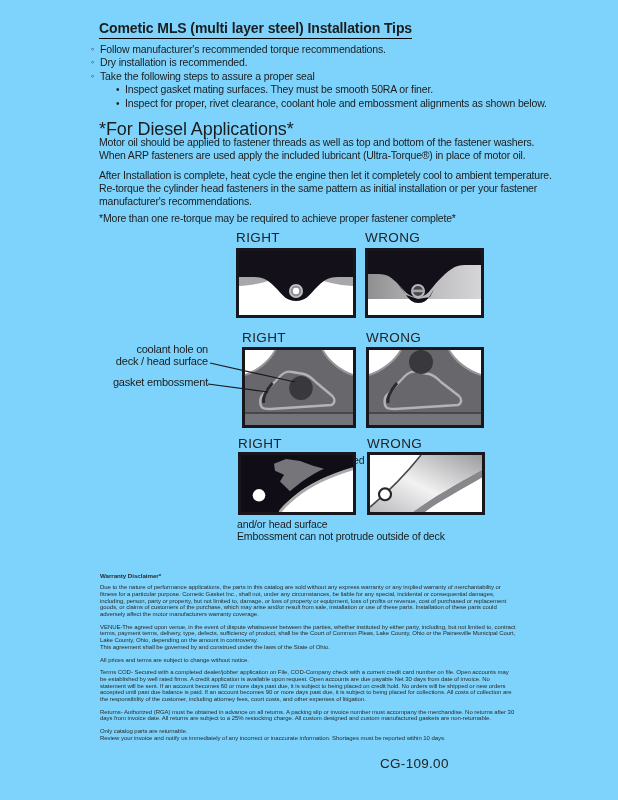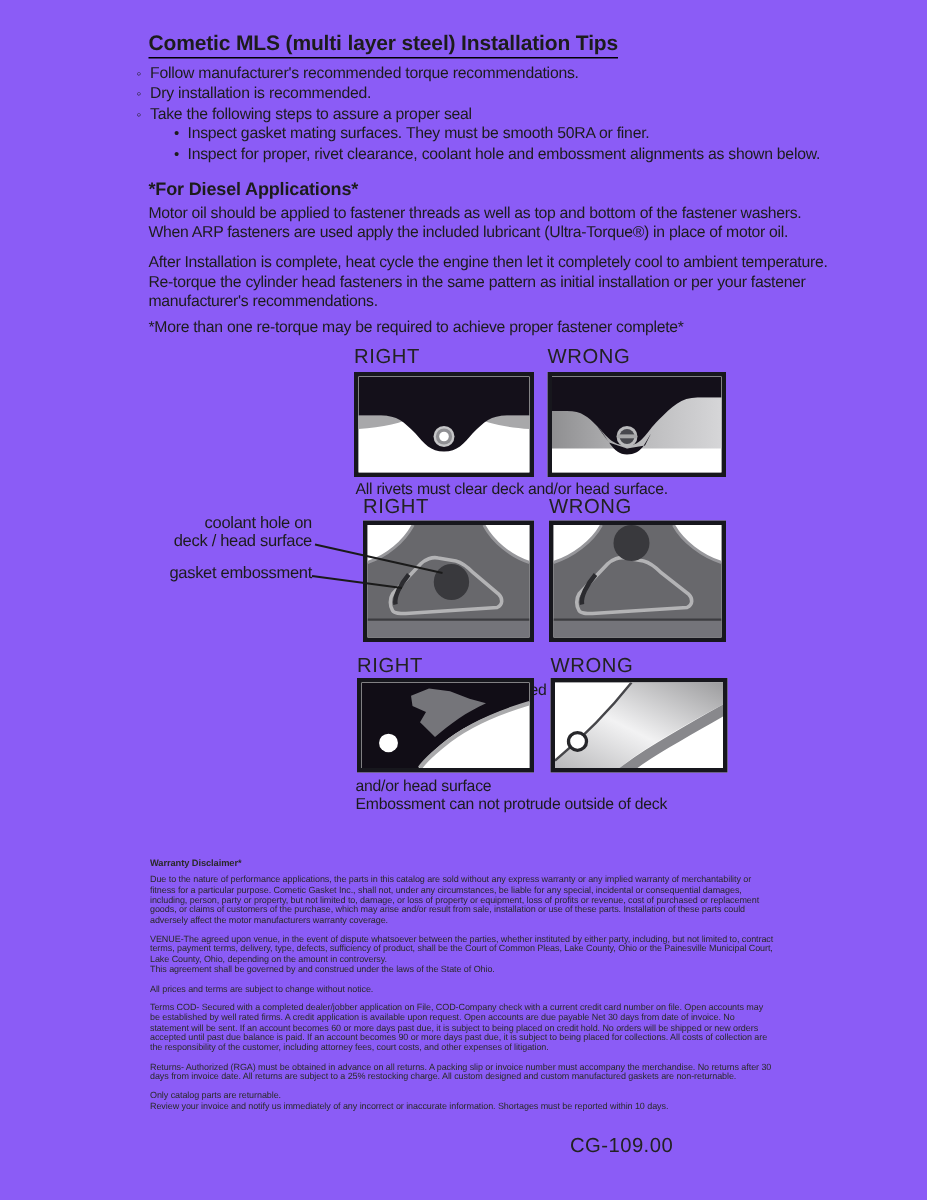--- a/index.html
+++ b/index.html
@@ -1,31 +1,31 @@
 <!DOCTYPE html>
 <html><head>
 <meta charset="utf-8">
 <style>
   html,body{margin:0;padding:0;background:#e8e8e8;}
   .page{
-    position:relative;width:618px;height:800px;background:#8b5cf6;
+    position:relative;width:618px;height:800px;background:#7dd3fc;
     font-family:"Liberation Sans",sans-serif;color:#1c1c1c;overflow:hidden;
     margin:0 auto;
   }
   .abs{position:absolute;}
   .doc-title{
     left:99px;top:20px;font-size:14px;font-weight:bold;letter-spacing:-0.1px;
     border-bottom:1.6px solid #000;padding-bottom:2px;display:inline-block;
   }
   .tips{left:91px;top:43px;font-size:10.5px;letter-spacing:-0.15px;line-height:13.4px;width:480px;}
   .tip-row{display:flex;}
   .tip-marker{width:9px;flex:0 0 9px;font-size:9px;line-height:13.4px;}
   .tip-sub{margin-left:25px;}
   .tip-sub .tip-marker{font-size:10px;}
-  .sec-heading{left:99px;top:119px;font-size:12px;font-weight:bold;letter-spacing:-0.1px;text-align:right;}
+  .sec-heading{left:99px;top:119px;font-size:18px;font-weight:normal;letter-spacing:-0.1px;text-align:right;}
   .body-para{font-size:10.5px;letter-spacing:-0.18px;line-height:13.2px;width:456px;left:99px;}
   .p1{top:136px;}
   .p2{top:169px;}
   .note{top:212px;}
   .rw-label{font-size:13.5px;letter-spacing:0.4px;color:#222;text-align:left;line-height:14px;}
   .dbox{box-sizing:border-box;border:3px solid #17171d;background:#fff;}
   .dbox svg{display:block;width:100%;height:100%;}
   .caption{font-size:10.5px;letter-spacing:-0.15px;line-height:12px;color:#1b1b1b;}
   .callouts{left:104px;top:344px;width:104px;text-align:right;font-size:11px;letter-spacing:-0.2px;line-height:11.5px;}
   .callout-emb{margin-top:10px;}
@@ -98,21 +98,20 @@
       <rect x="0" y="0" width="113" height="64" fill="#ffffff"></rect>
       <rect x="0" y="14" width="113" height="34" fill="url(#silver1)"></rect>
       <path d="M0,0 H113 V14 H97 C86,14 80,20 71,29 C62,38 60,46 50,46 C40,46 37,40 30,33 C24,27 20,23 10,23 H0 Z" fill="#14101a"></path>
       <path d="M30,33 C37,40 40,52 50,52 C60,52 62,44 66,38 L62,46 L50,48 L38,44 Z" fill="#14101a"></path>
       <circle cx="50" cy="40" r="7" fill="#b9b9bb"></circle>
       <circle cx="50" cy="40" r="5" fill="#47474d"></circle>
       <rect x="43.5" y="38.6" width="13" height="2.6" fill="#a6a6a8"></rect>
     </svg>
   </div>
 
-  <div class="abs caption" style="left:237px;top:320px;">All rivets must clear deck and/or head surface.</div>
 
   <div class="abs rw-label" style="left:242px;top:331px;width:114px;">RIGHT</div>
   <div class="abs rw-label" style="left:366px;top:331px;width:118px;">WRONG</div>
 
   <div class="abs callouts">
     <div>coolant hole on</div>
     <div>deck / head surface</div>
     <div class="callout-emb">gasket embossment</div>
   </div>
 

